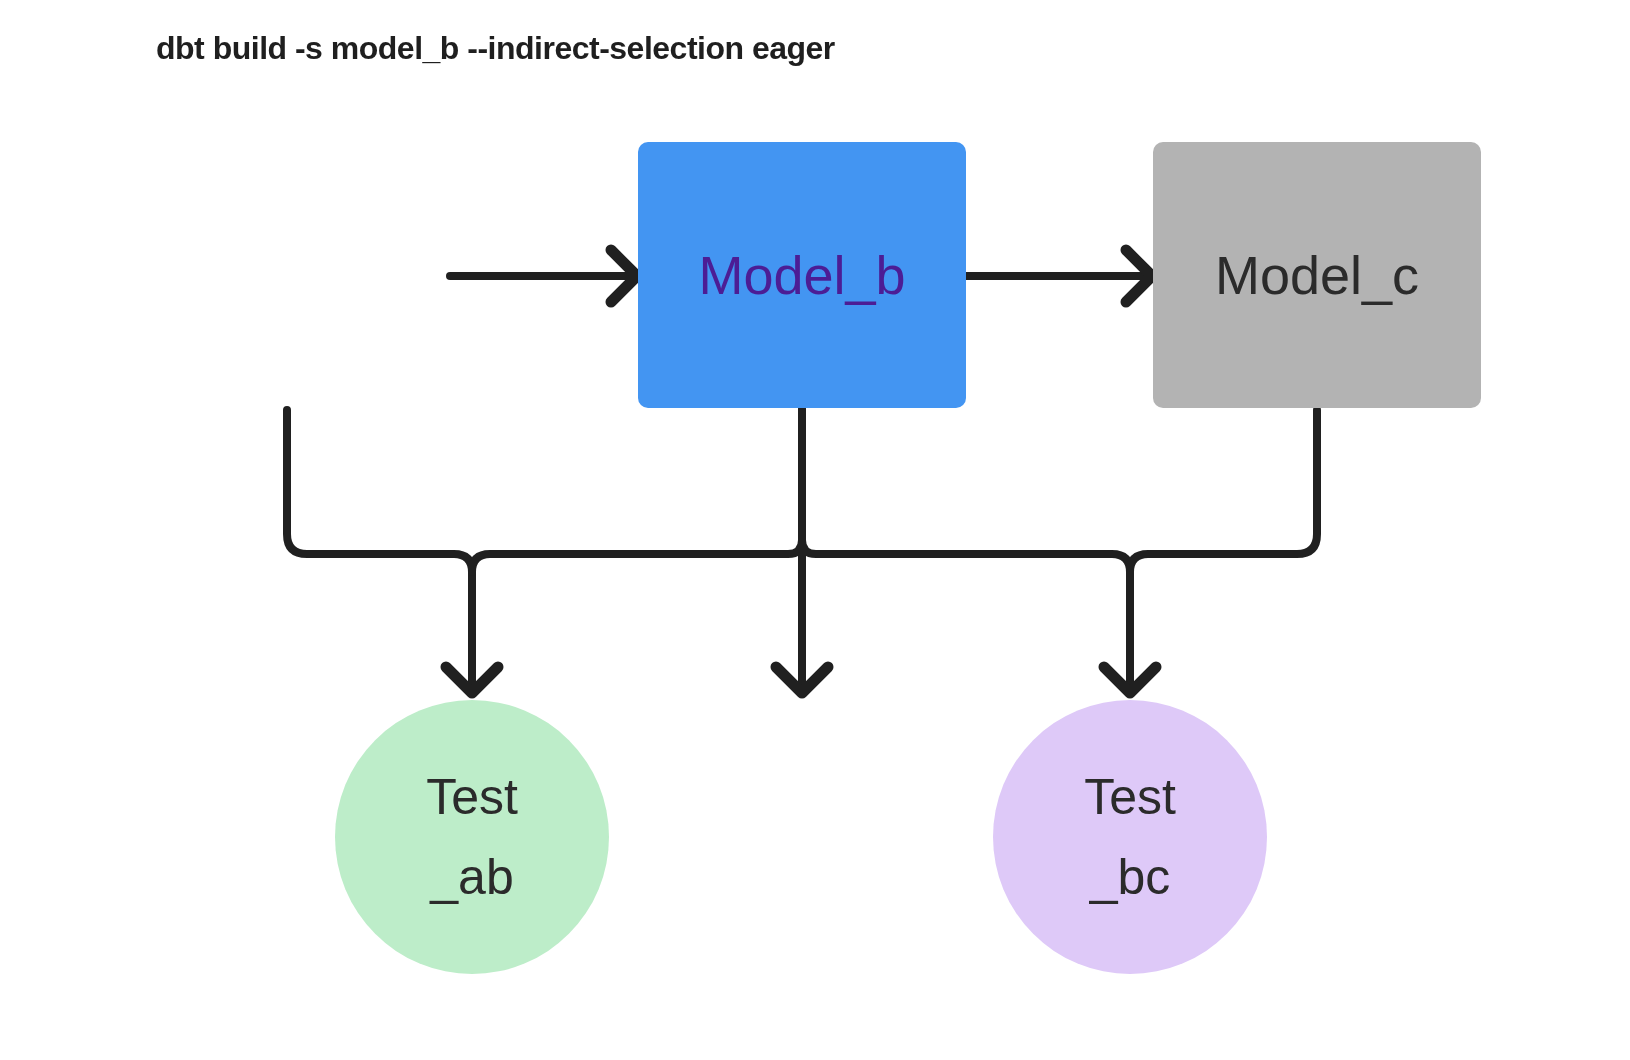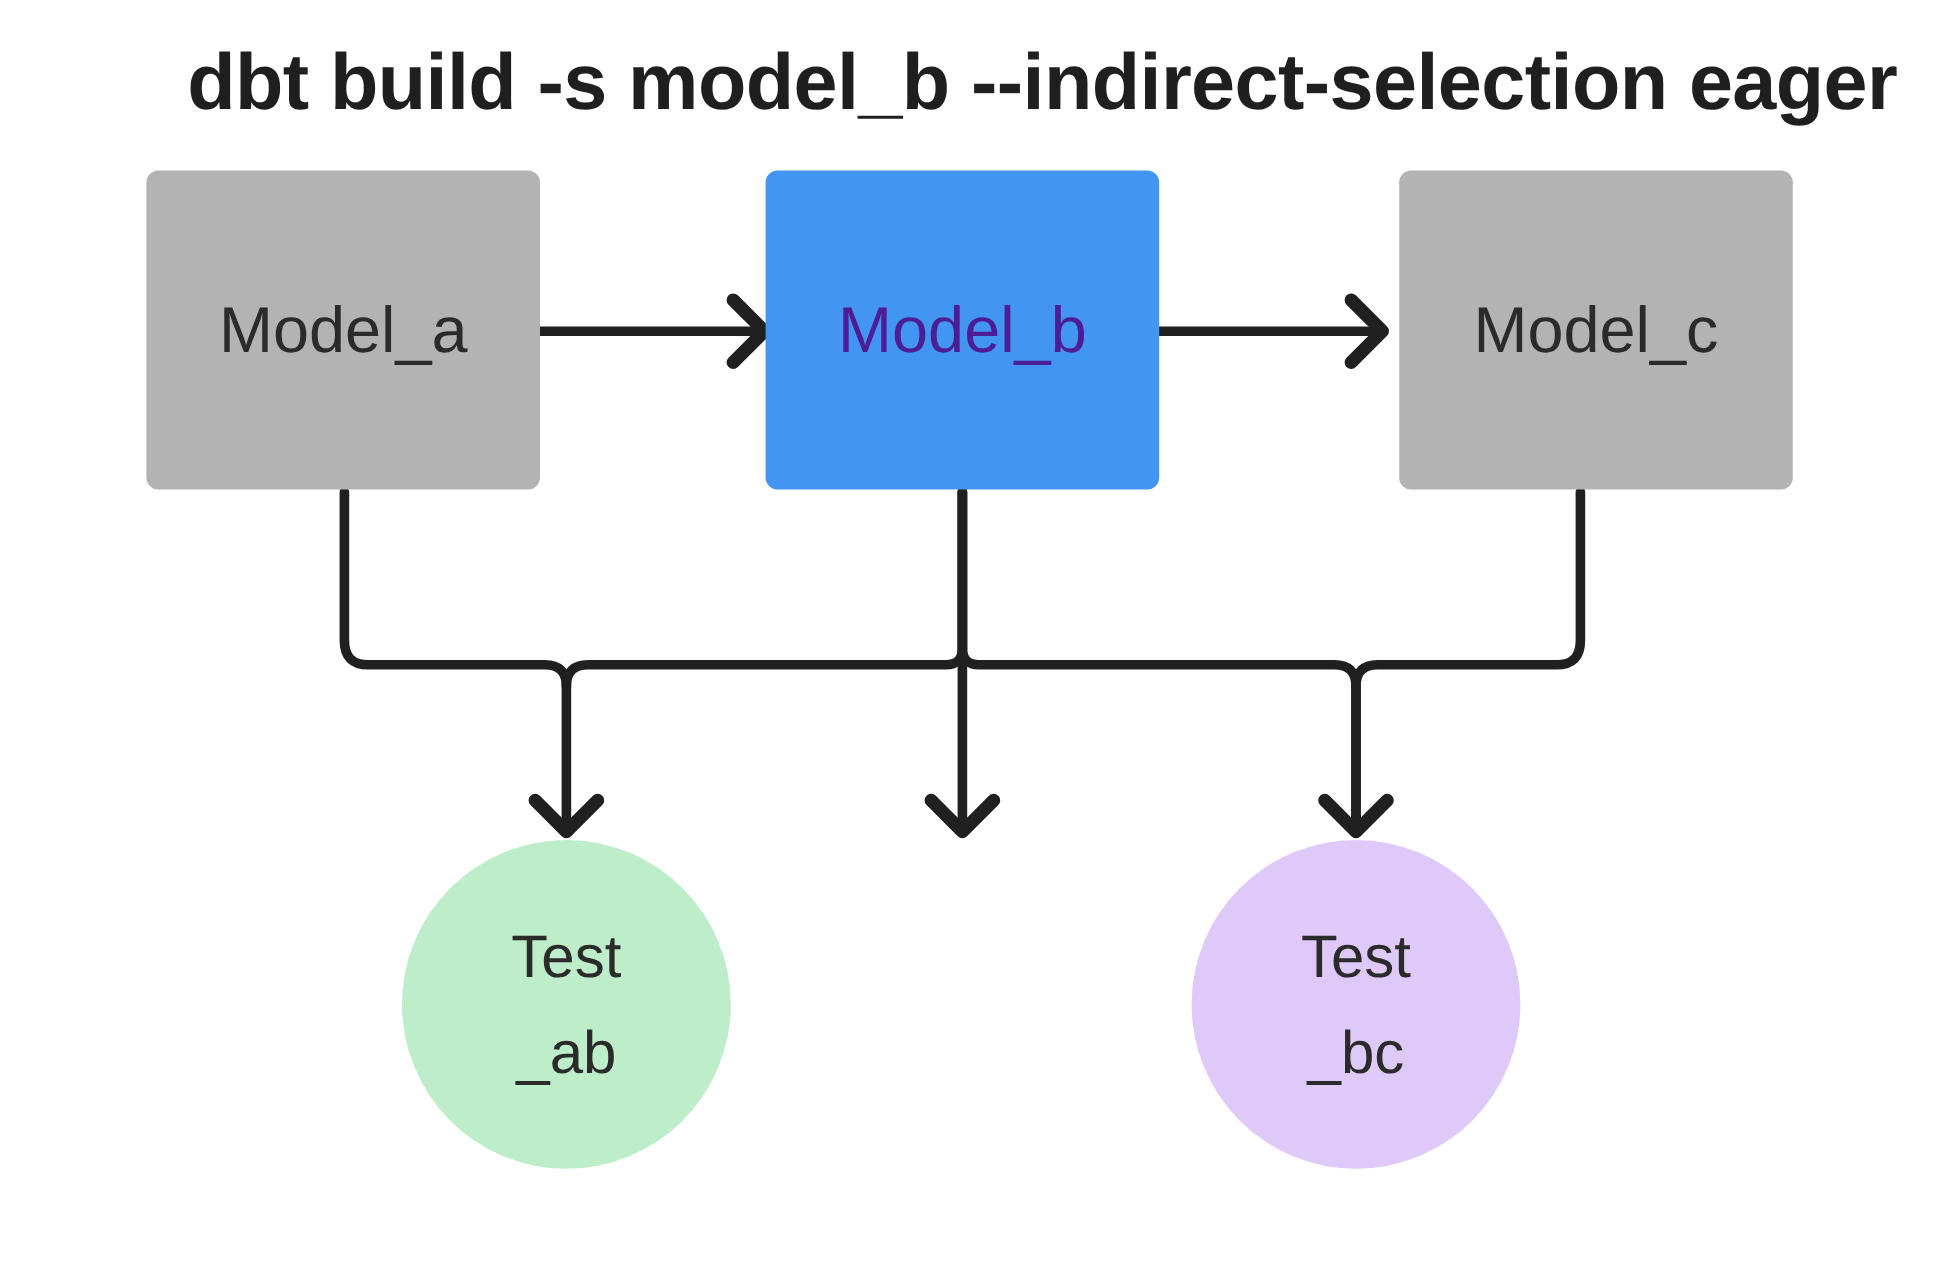--- a/index.html
+++ b/index.html
@@ -12,21 +12,21 @@
     width: 1630px;
     height: 1060px;
     background: #ffffff;
     overflow: hidden;
     font-family: "Liberation Sans", "DejaVu Sans", sans-serif;
   }
   .diagram-title {
     position: absolute;
     left: 156px;
     top: 30px;
-    font-size: 66px;
+    font-size: 32px;
     font-weight: 600;
     letter-spacing: -0.5px;
     color: #1f1f1f;
     white-space: nowrap;
   }
   .edges-svg {
     position: absolute;
     left: 0;
     top: 0;
     width: 1630px;
@@ -43,21 +43,21 @@
     width: 328px;
     height: 266px;
     top: 142px;
     border-radius: 10px;
     font-size: 54px;
     font-weight: 500;
     color: #2b2b2b;
   }
   .model-a { left: 122px; }
   .model-b { left: 638px; }
-  .model-c { left: 1153px; margin-left: 13px; }
+  .model-c { left: 1153px; }
   .test-node {
     width: 274px;
     height: 274px;
     top: 700px;
     border-radius: 50%;
     font-size: 50px;
     font-weight: 500;
     color: #2b2b2b;
     line-height: 1.6;
   }
@@ -88,23 +88,20 @@
       <path d="M802,410 V540 Q802,554 816,554 H1112 Q1130,554 1130,572 V689" stroke-width="8"></path>
       <path d="M1317,410 V534 Q1317,554 1297,554 H1148 Q1130,554 1130,572 V689" stroke-width="8"></path>
       <path d="M802,410 V689" stroke-width="8"></path>
 
       <path d="M446,667 L472,693 L498,667" stroke-width="11"></path>
       <path d="M776,667 L802,693 L828,667" stroke-width="11"></path>
       <path d="M1104,667 L1130,693 L1156,667" stroke-width="11"></path>
     </g>
   </svg>
 
-  <div class="node model-node model-a" style="background-color: rgb(179, 179, 179);">
-    <span class="node-label" style="color: rgb(43, 43, 43);">Model_a</span>
-  </div>
 
   <div class="node model-node model-b" style="background-color: rgb(67, 149, 242);">
     <span class="node-label" style="color: #4c1d95;">Model_b</span>
   </div>
 
   <div class="node model-node model-c" style="background-color: rgb(179, 179, 179);">
     <span class="node-label" style="color: rgb(43, 43, 43);">Model_c</span>
   </div>
 
   <div class="node test-node test-ab" style="background-color: rgb(189, 237, 201);">

